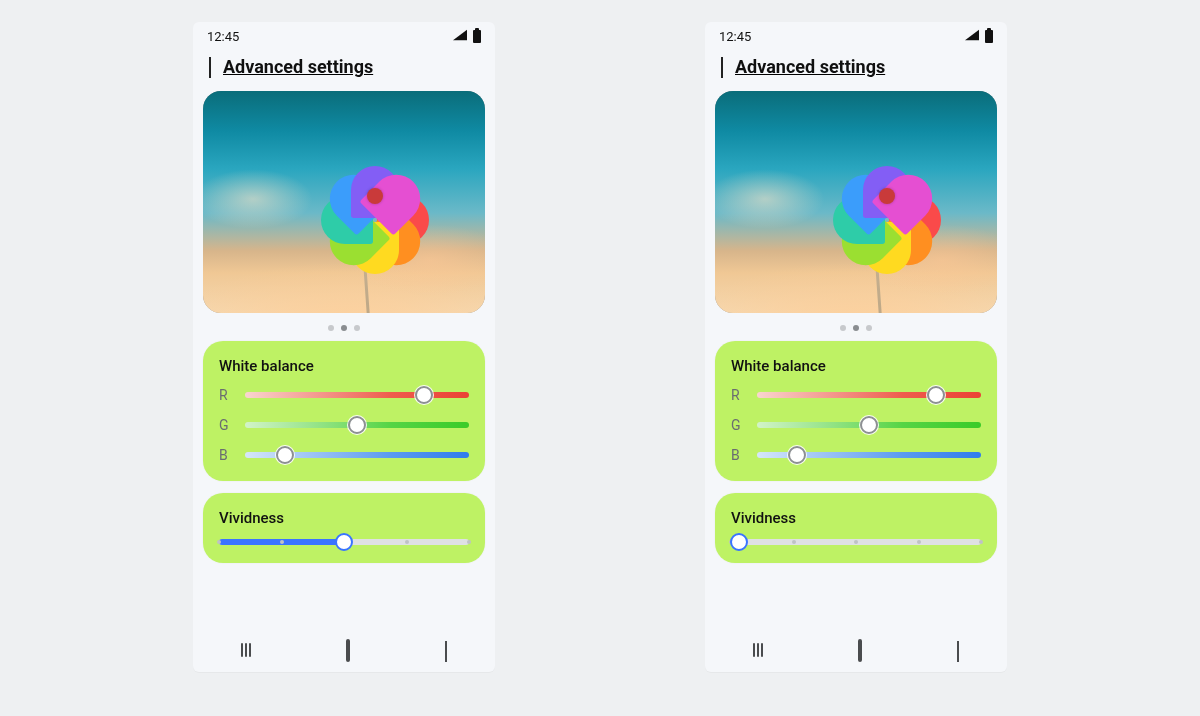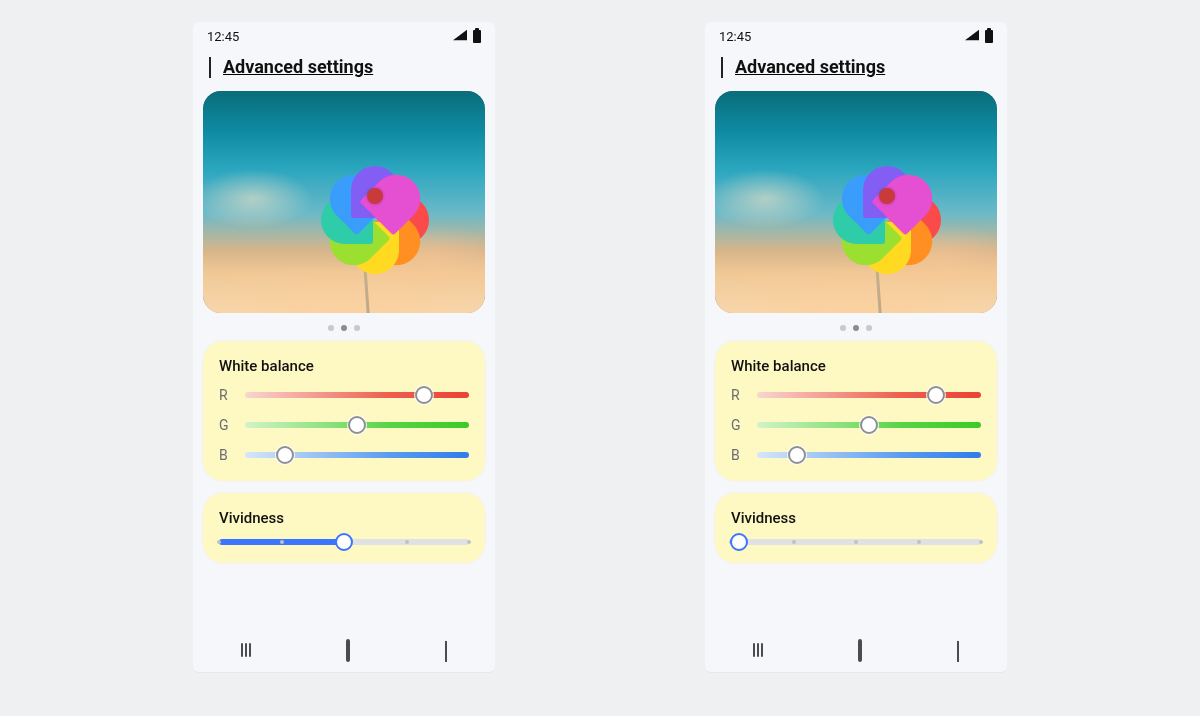--- a/index.html
+++ b/index.html
@@ -75,21 +75,21 @@
     width:52px; height:48px;
     transform-origin: 0 50%;
     border-radius: 6px 52px 52px 6px;
     filter: saturate(110%) brightness(105%);
   }
   .hub { position:absolute; left:50%; top:50%; width:16px; height:16px; margin:-8px 0 0 -8px; background:#c93a3a; border-radius:50%; box-shadow:0 0 3px rgba(0,0,0,0.25);}
   .dots { display:flex; gap:7px; justify-content:center; padding:12px 0 10px 0; }
   .dot { width:6px; height:6px; border-radius:50%; background:#c7c9cc; }
   .dot.active { background:#8a8d90; }
   .card {
-    background:#fef9c3; border-radius:20px; padding:16px 16px 18px 16px;
+    background:#bef264; border-radius:20px; padding:16px 16px 18px 16px;
     margin-bottom: 12px;
     box-shadow: 0 0 0 1px rgba(0,0,0,0.015);
   }
   .card h3 { font-size: 15px; font-weight: 500; color:#111; margin-bottom: 12px; }
   .wbrow { display:flex; align-items:center; gap:12px; margin-bottom: 14px; }
   .wbrow:last-child { margin-bottom: 0; }
   .chlabel { width:14px; font-size:14px; color:#6a6d70; }
   .track {
     flex:1; height:6px; border-radius:5px; position:relative;
   }

